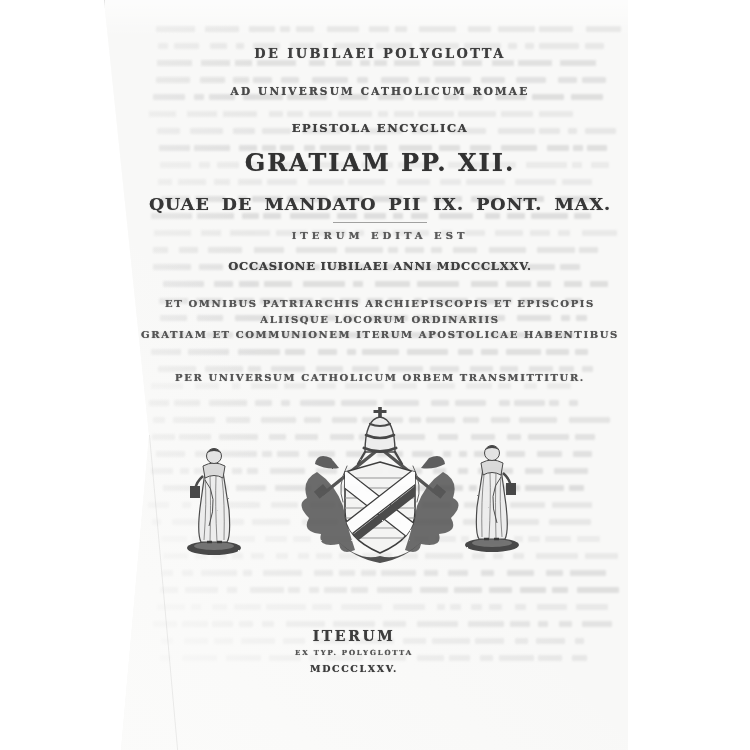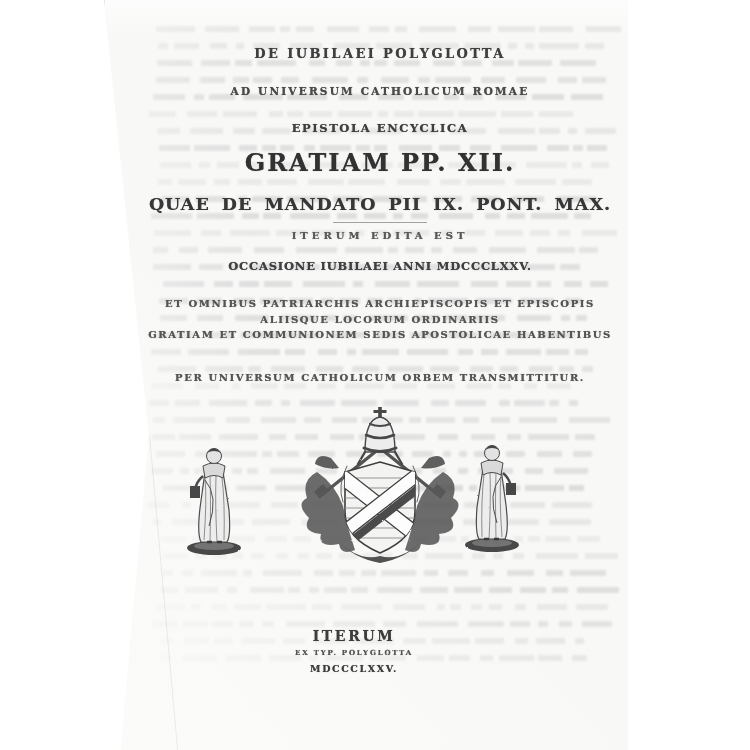--- a/index.html
+++ b/index.html
@@ -115,21 +115,21 @@
     <div class="ln t-series">DE IUBILAEI POLYGLOTTA</div>
     <div class="ln t-audience">AD UNIVERSUM CATHOLICUM ROMAE</div>
     <div class="ln t-type">EPISTOLA ENCYCLICA</div>
     <div class="ln t-author">GRATIAM PP. XII.</div>
     <div class="ln t-mandate">QUAE DE MANDATO PII IX. PONT. MAX.</div>
     <div class="rule"></div>
     <div class="ln t-edition">ITERUM EDITA EST</div>
     <div class="ln t-occasion">OCCASIONE IUBILAEI ANNI MDCCCLXXV.</div>
     <div class="ln t-ded d1">ET OMNIBUS PATRIARCHIS ARCHIEPISCOPIS ET EPISCOPIS</div>
     <div class="ln t-ded d2">ALIISQUE LOCORUM ORDINARIIS</div>
-    <div class="ln t-ded d3">GRATIAM ET COMMUNIONEM SEDIS APOSTOLICAE HABENTIBUS</div>
+    <div class="ln t-ded d3">GRATIAM ET COMMUNIONEM ITERUM APOSTOLICAE HABENTIBUS</div>
     <div class="ln t-ded d4">PER UNIVERSUM CATHOLICUM ORBEM TRANSMITTITUR.</div>
   </div>
 
   <div class="art arms">
     <svg viewBox="0 0 186 162" xmlns="http://www.w3.org/2000/svg">
       <defs>
         <filter id="engrave" x="-8%" y="-8%" width="116%" height="116%">
           <feTurbulence type="fractalNoise" baseFrequency="0.9" numOctaves="1" result="n"></feTurbulence>
           <feDisplacementMap in="SourceGraphic" in2="n" scale="1.8"></feDisplacementMap>
         </filter>

